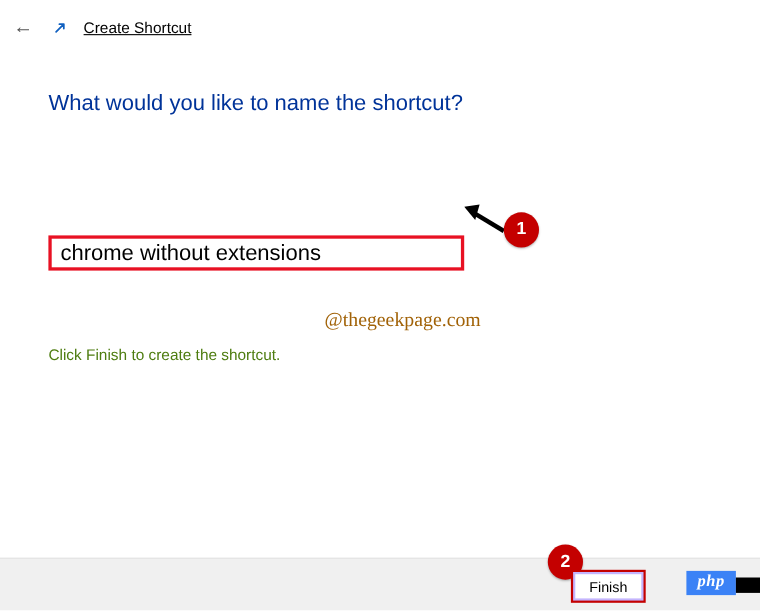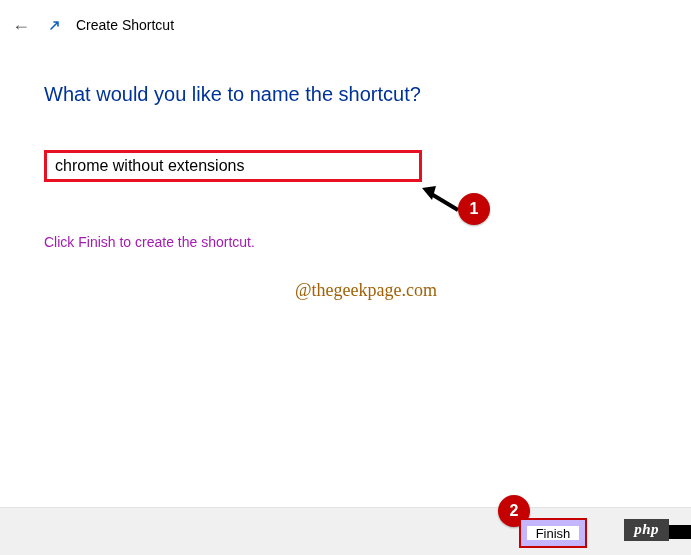--- a/index.html
+++ b/index.html
@@ -28,48 +28,50 @@
       height: 14px;
       display: inline-flex;
       align-items: center;
       justify-content: center;
       background: #fff;
     }
     .shortcut-glyph svg { display: block; }
     .title-text {
       font-size: 14px;
       color: #000;
+      text-decoration: underline;
     }
     .content {
       padding: 46px 0 0 44px;
     }
     .heading {
       color: #003399;
       font-size: 20px;
       font-weight: 400;
-      margin-bottom: 44px;
+      margin-bottom: 60px;
     }
     .label {
       font-size: 14px;
       color: #000;
       margin-bottom: 8px;
     }
     .input-wrap {
       position: relative;
       width: 378px;
     }
     .name-input {
       width: 100%;
       height: 32px;
       padding: 4px 8px;
-      font-size: 16px;
+      font-size: 20px;
       font-family: inherit;
       border: 3px solid #e81123;
       outline: none;
       background: #fff;
+      margin-top: 48px;
     }
     .arrow-callout {
       position: absolute;
       left: 422px;
       top: 175px;
       display: flex;
       align-items: center;
     }
     .arrow-svg { display: block; }
     .badge {
@@ -84,22 +86,22 @@
       align-items: center;
       justify-content: center;
       box-shadow: 0 1px 2px rgba(0,0,0,0.3);
     }
     .badge-1 {
       margin-left: -4px;
       margin-top: 18px;
     }
     .instruction {
       font-size: 14px;
-      color: #a21caf;
-      margin-top: 52px;
+      color: #4d7c0f;
+      margin-top: 68px;
     }
     .watermark {
       position: absolute;
       left: 295px;
       top: 280px;
       color: #a16207;
       font-size: 18px;
       font-family: Georgia, serif;
       pointer-events: none;
       user-select: none;
@@ -115,38 +117,38 @@
     }
     .finish-wrap {
       position: absolute;
       bottom: 8px;
       left: 520px;
     }
     .finish-btn {
       width: 66px;
       height: 28px;
       background: #fff;
-      border: 7px solid #c4b5fd;
+      border: 3px solid #c4b5fd;
       outline: 2px solid #c40000;
       outline-offset: -1px;
       font-size: 13px;
       font-family: inherit;
       cursor: pointer;
       padding: 0;
     }
     .badge-2-pos {
       position: absolute;
       bottom: 28px;
       left: 498px;
     }
     .php-overlay {
       position: absolute;
       bottom: 14px;
       right: 22px;
-      background: #404040;
+      background: #3b82f6;
       color: #fff;
       font-style: italic;
       font-weight: 700;
       font-size: 15px;
       padding: 2px 10px 3px 10px;
       font-family: Georgia, serif;
       letter-spacing: 0.5px;
     }
     .cn-overlay {
       position: absolute;

